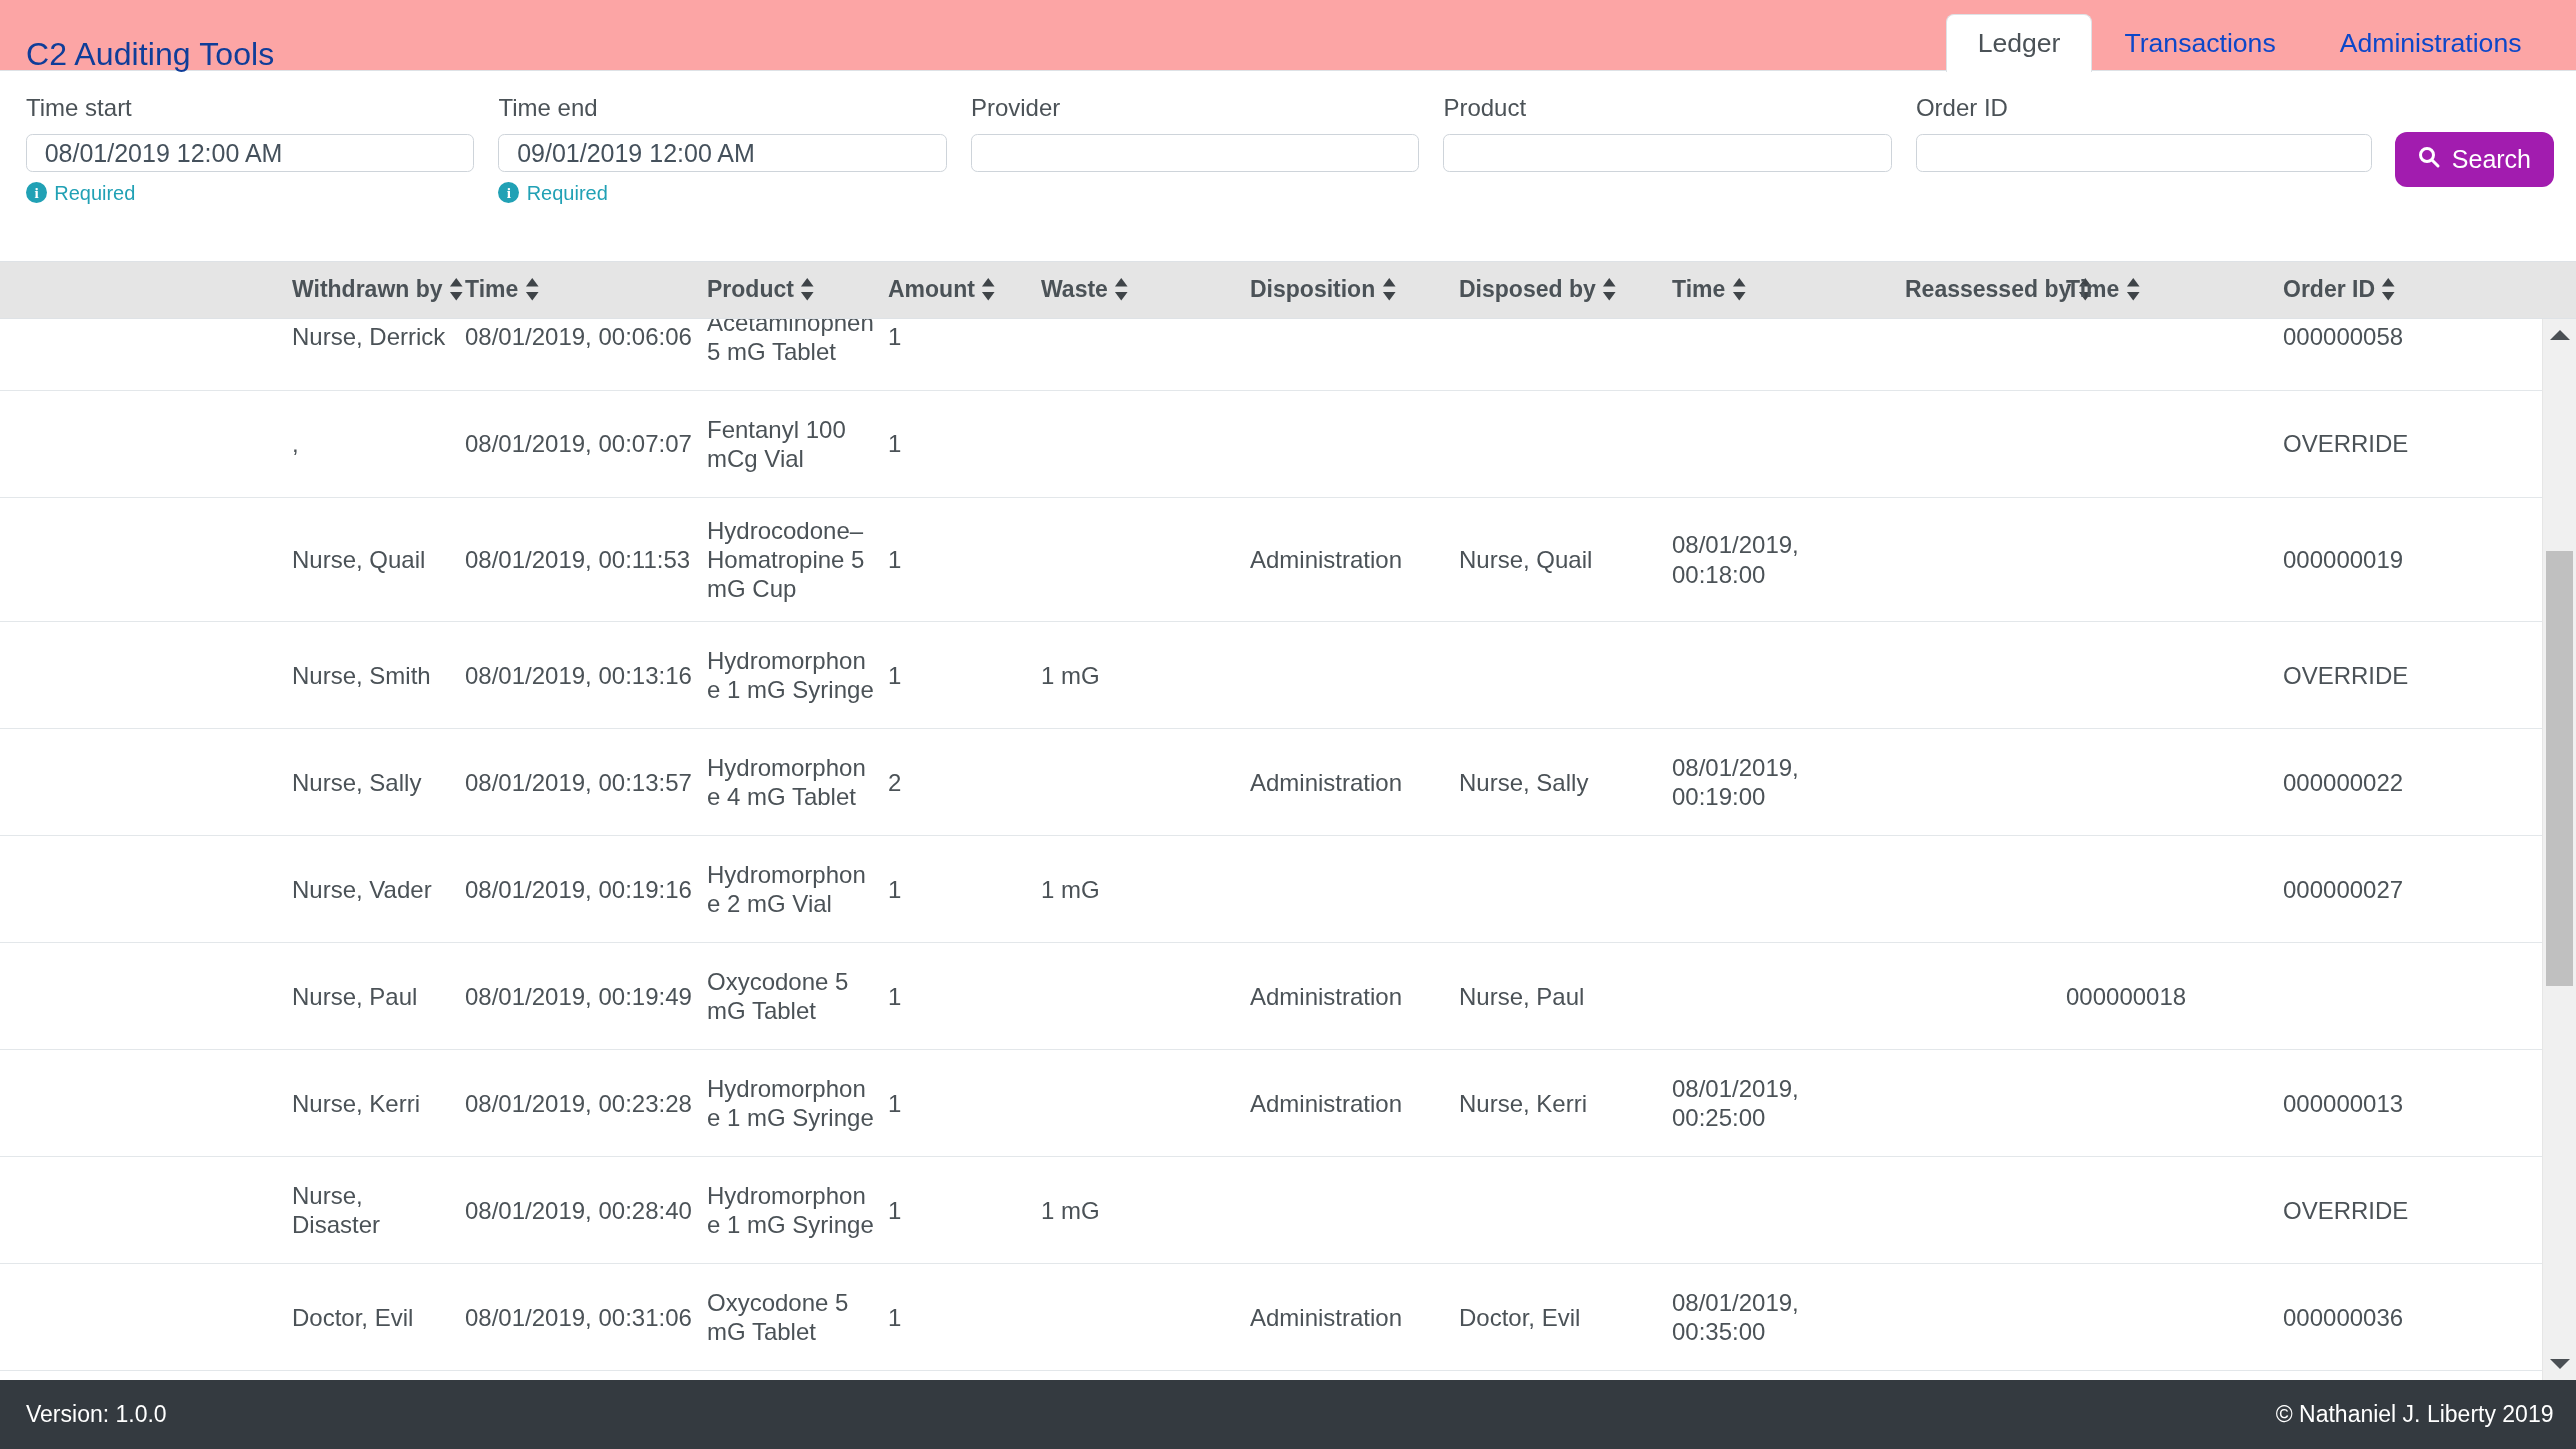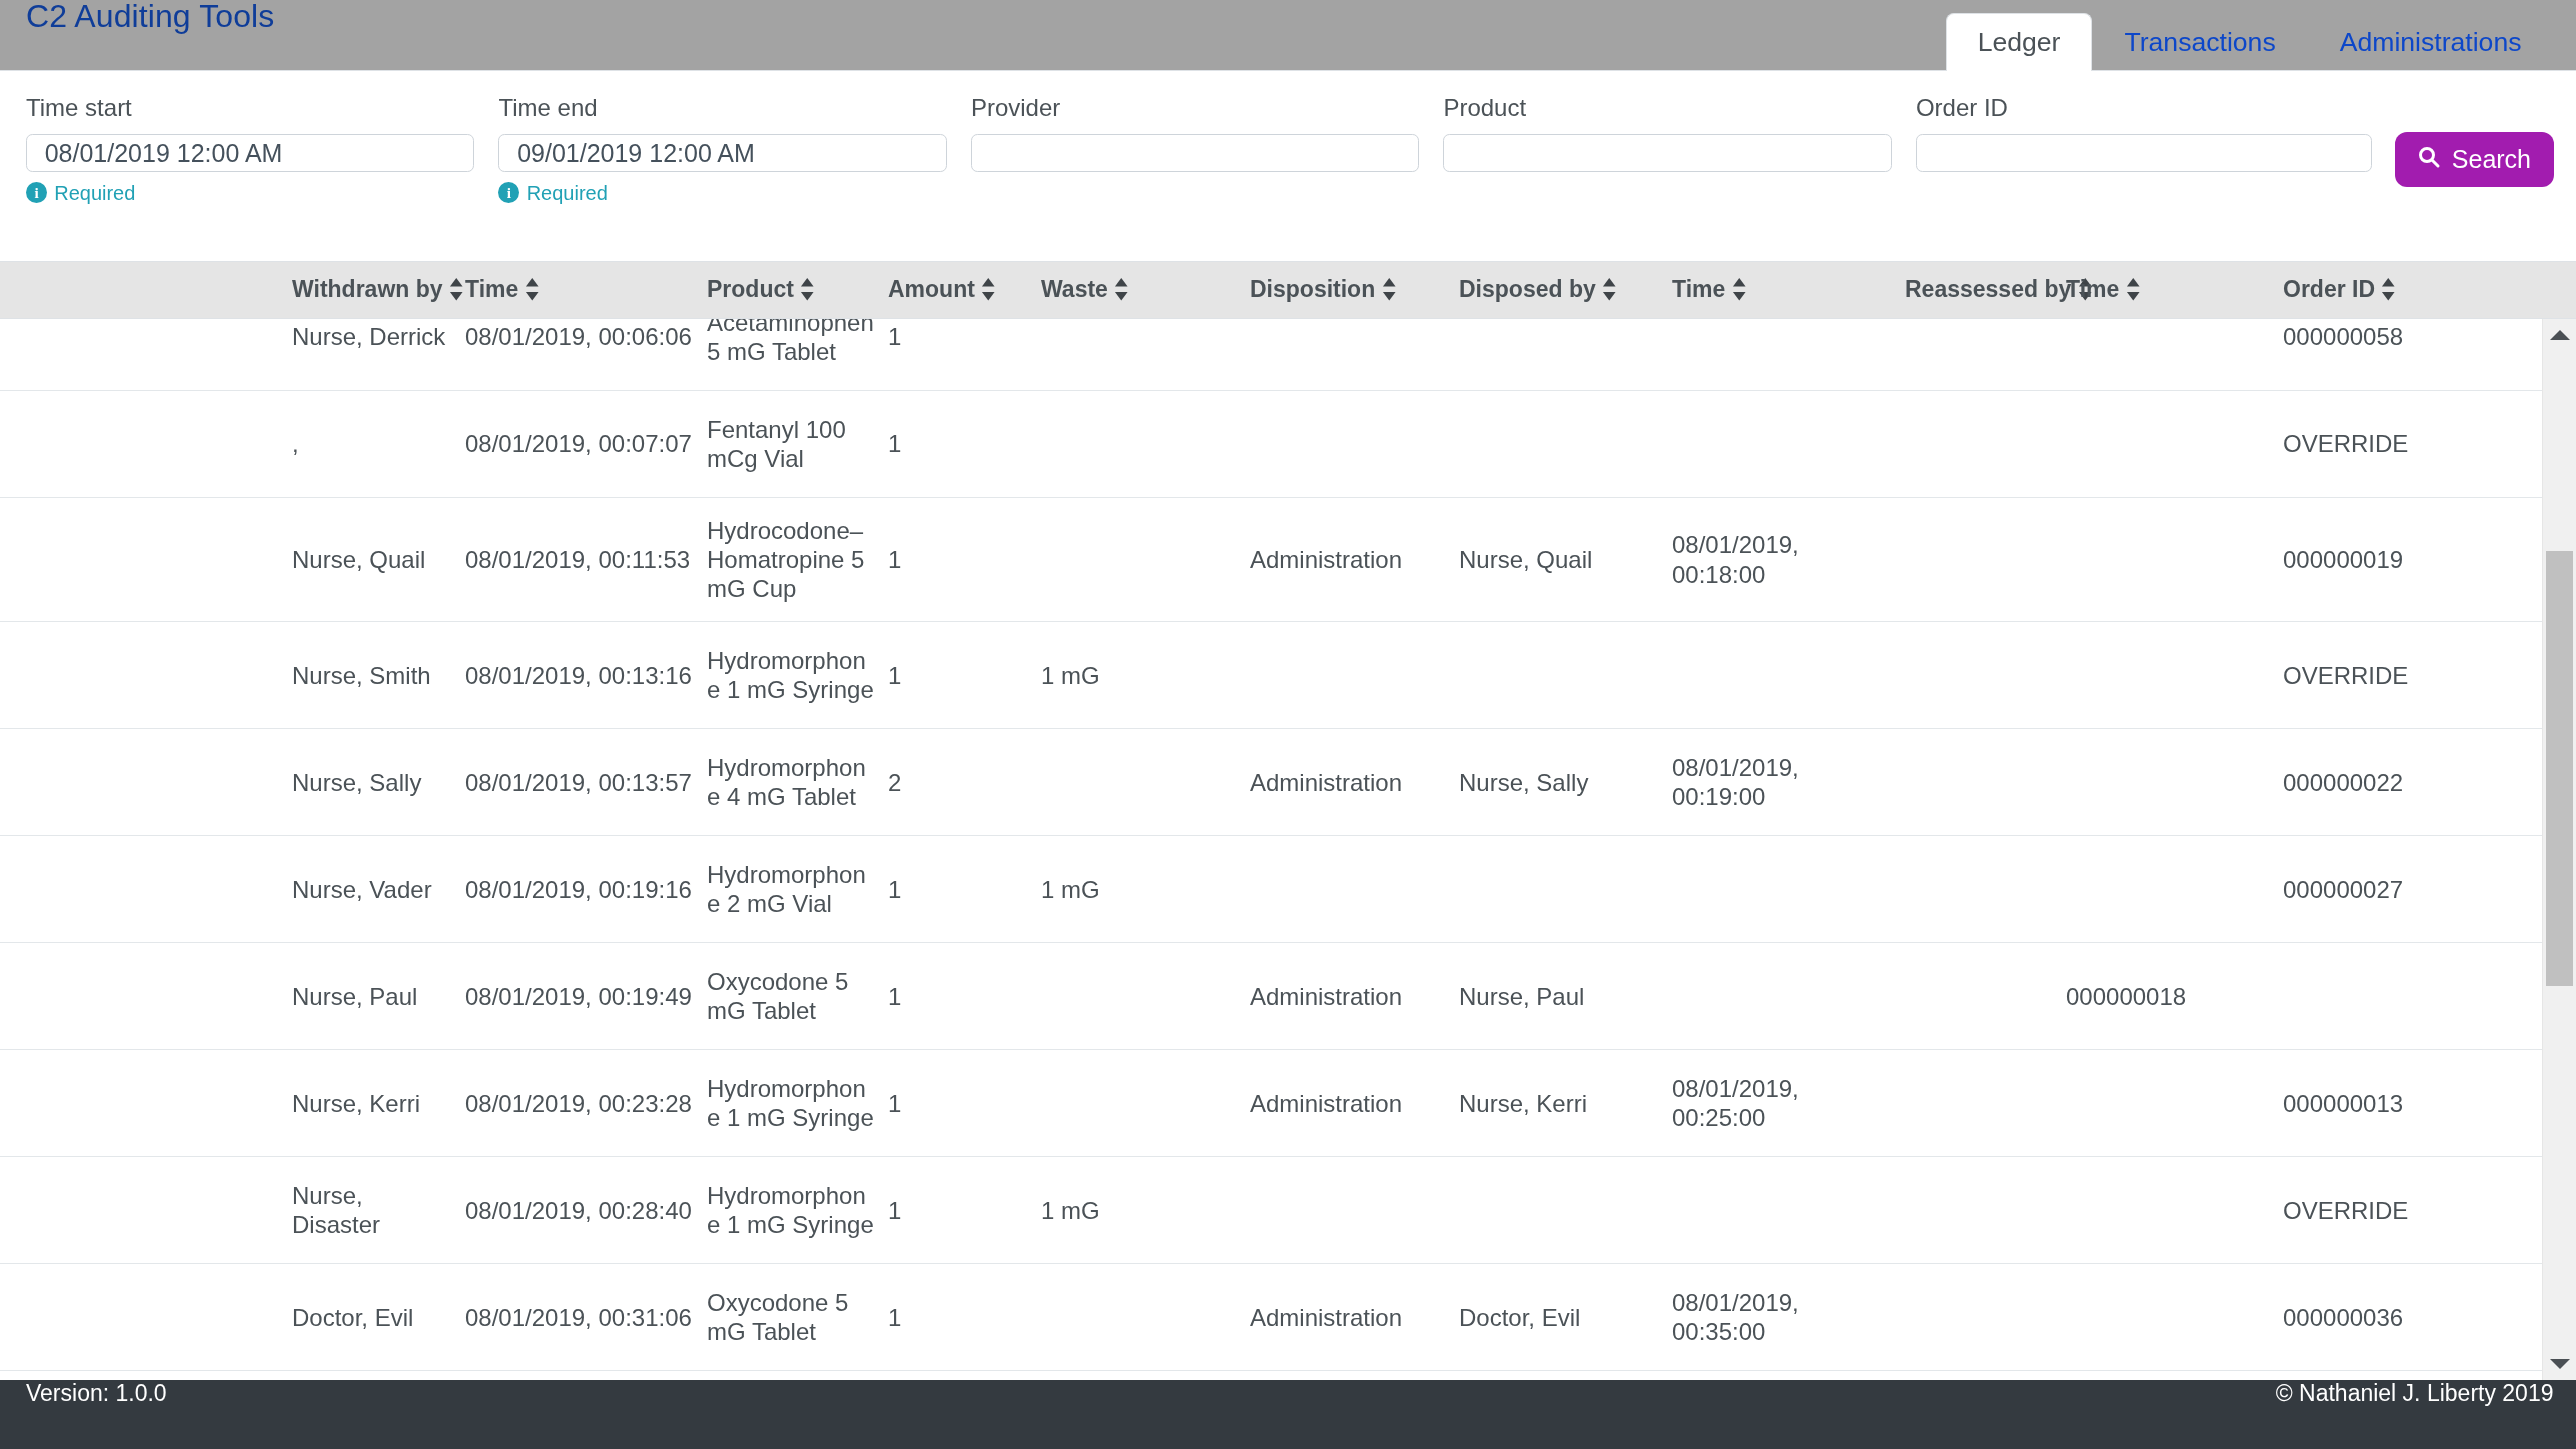--- a/index.html
+++ b/index.html
@@ -20,25 +20,25 @@
     flex-direction: column;
     background: #ffffff;
   }
 
   
   .topbar {
     position: relative;
     height: 71px;
     flex: 0 0 71px;
     display: flex;
-    align-items: flex-start;
+    align-items: flex-end;
     justify-content: space-between;
     padding: 0 22.5px 0 26px;
     border-bottom: 1.6px solid #dee2e6;
-    background: #a3a3a3;
+    background: #fca5a5;
   }
 
   .brand {
     font-size: 32px;
     color: #0f3d99;
     letter-spacing: 0.1px;
     line-height: 1;
     white-space: nowrap;
   }
 
@@ -273,20 +273,21 @@
     background: #c0c0c0;
     cursor: pointer;
   }
 
   
   .footer {
     flex: 0 0 69px;
     background: #343a40;
     color: #ffffff;
     display: flex;
+    align-items: center;
     justify-content: space-between;
     padding: 0 22.5px 0 26px;
     font-size: 23px;
   }
 </style>
 </head>
 <body>
 
 <div id="app">
 

